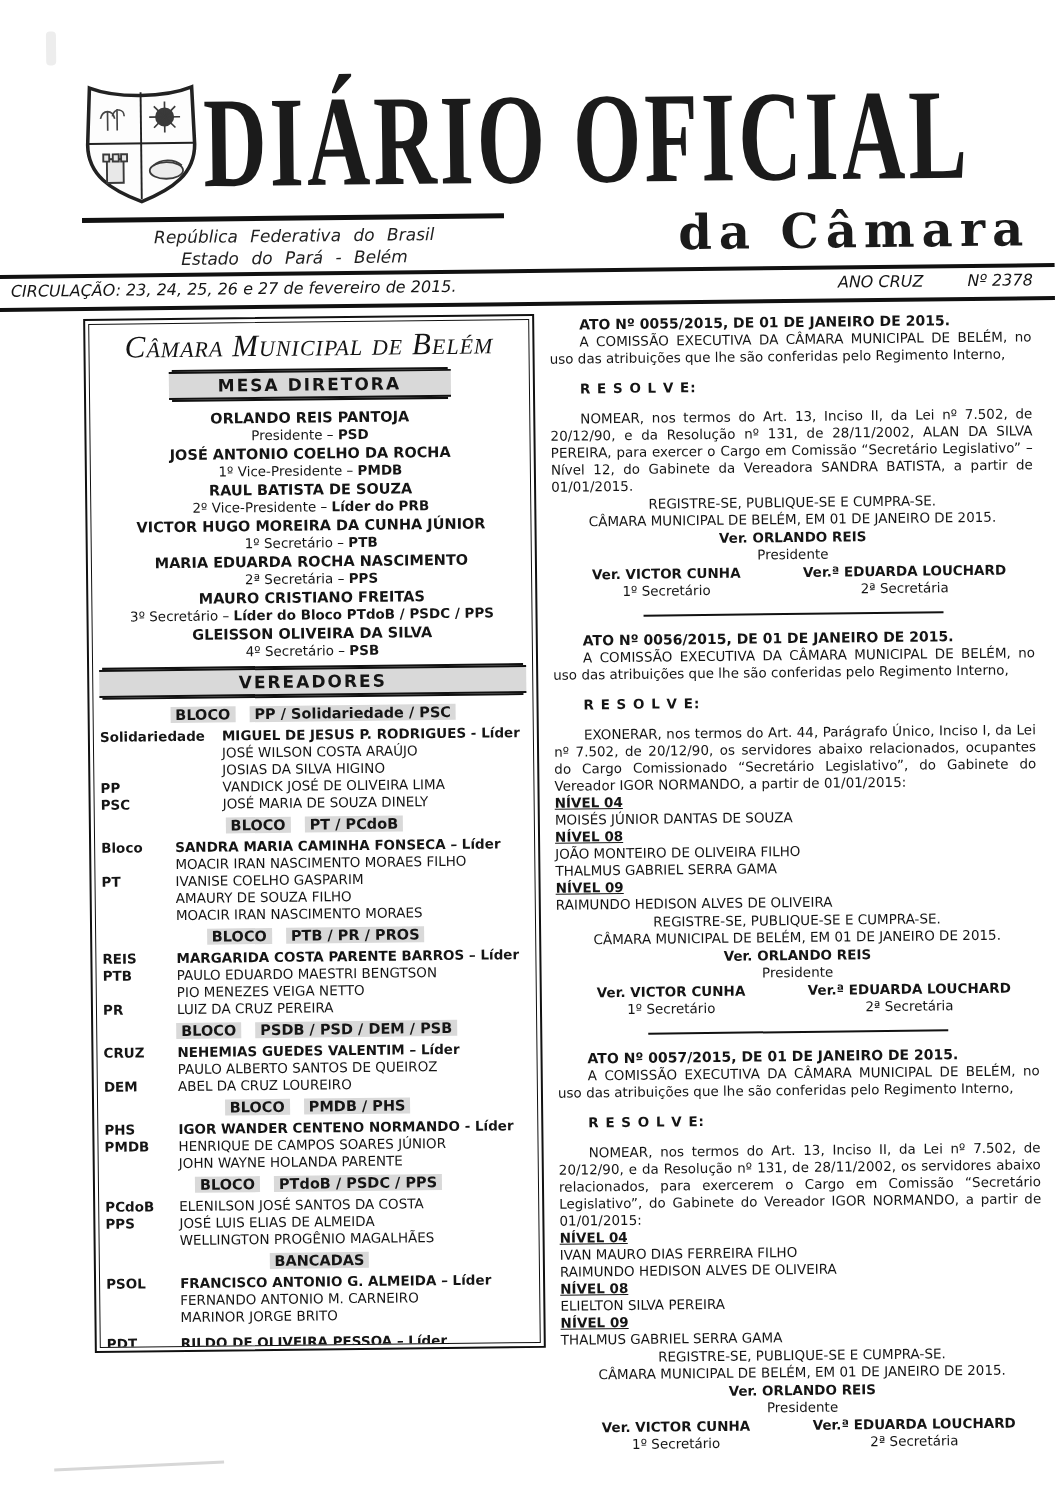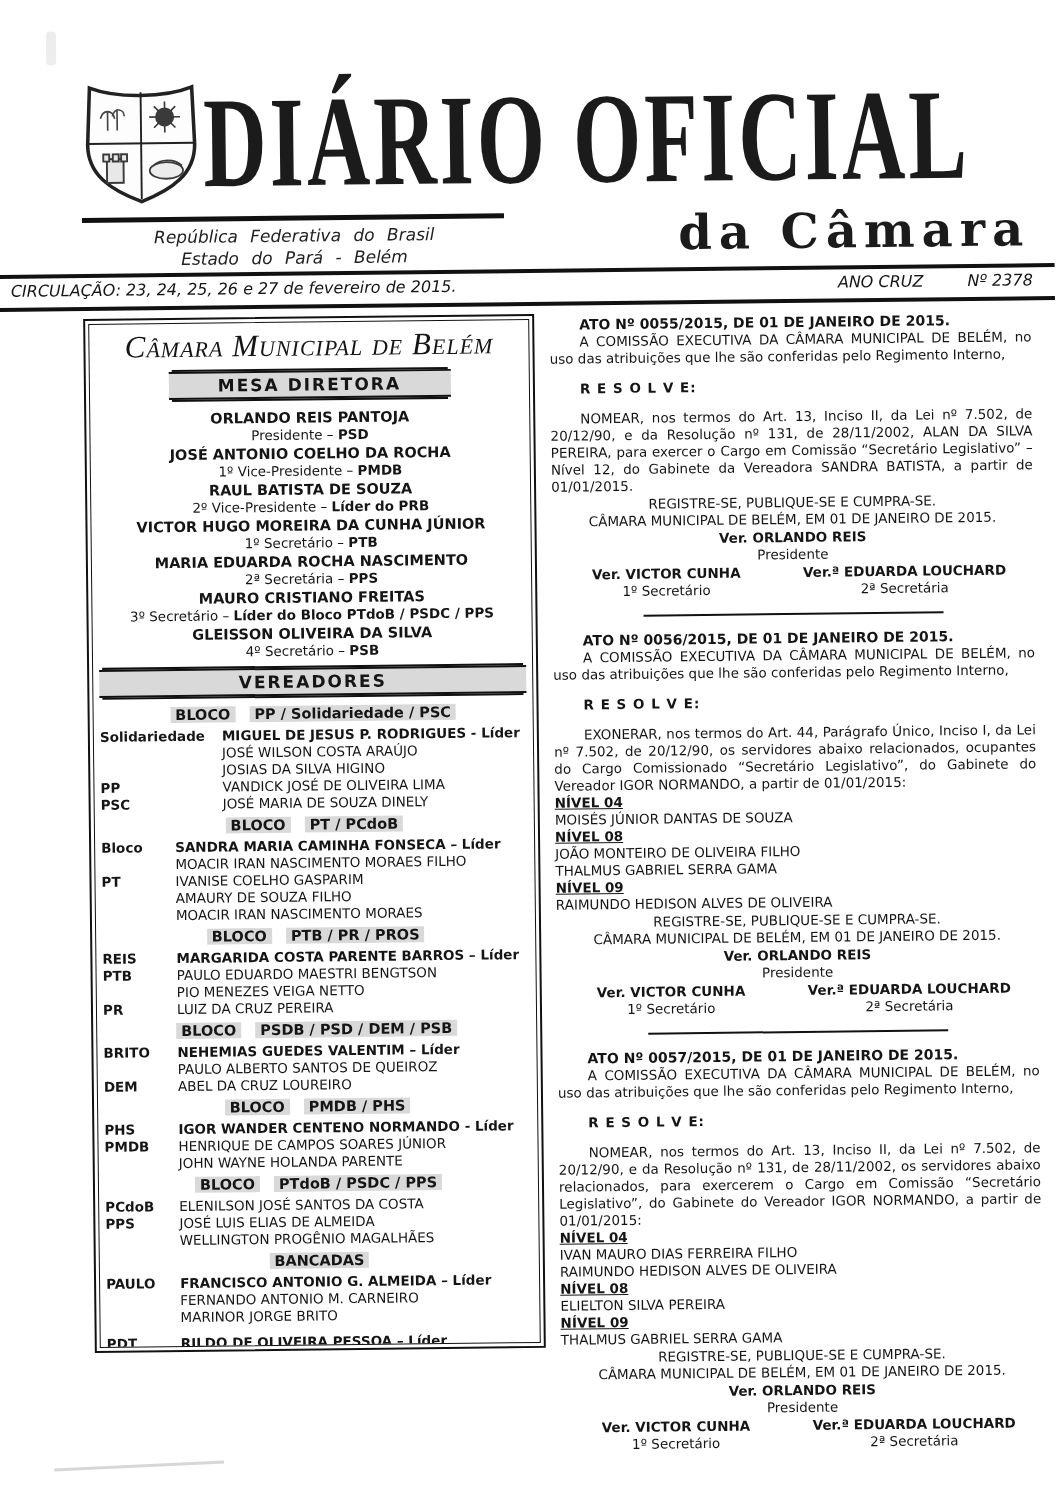--- a/index.html
+++ b/index.html
@@ -212,21 +212,21 @@
             </div>
       <div class="vrow">
               <span class="party">PR</span>
               <span class="vname">LUIZ DA CRUZ PEREIRA</span>
             </div>
     </div>
 
     <div class="grp">
       <div class="ghead"><span class="hl">BLOCO</span><span class="hl parties">PSDB / PSD / DEM / PSB</span></div>
       <div class="vrow">
-              <span class="party">BRITO</span>
+              <span class="party">CRUZ</span>
               <span class="vname ldr">NEHEMIAS GUEDES VALENTIM – Líder</span>
             </div>
       <div class="vrow">
               <span class="party"></span>
               <span class="vname">PAULO ALBERTO SANTOS DE QUEIROZ</span>
             </div>
       <div class="vrow">
               <span class="party">DEM</span>
               <span class="vname">ABEL DA CRUZ LOUREIRO</span>
             </div>
@@ -260,21 +260,21 @@
             </div>
       <div class="vrow">
               <span class="party"></span>
               <span class="vname">WELLINGTON PROGÊNIO MAGALHÃES</span>
             </div>
     </div>
 
     <div class="grp">
       <div class="ghead"><span class="hl">BANCADAS</span></div>
       <div class="vrow">
-              <span class="party">PAULO</span>
+              <span class="party">PSOL</span>
               <span class="vname ldr">FRANCISCO ANTONIO G. ALMEIDA – Líder</span>
             </div>
       <div class="vrow">
               <span class="party"></span>
               <span class="vname">FERNANDO ANTONIO M. CARNEIRO</span>
             </div>
       <div class="vrow">
               <span class="party"></span>
               <span class="vname">MARINOR JORGE BRITO</span>
             </div>

